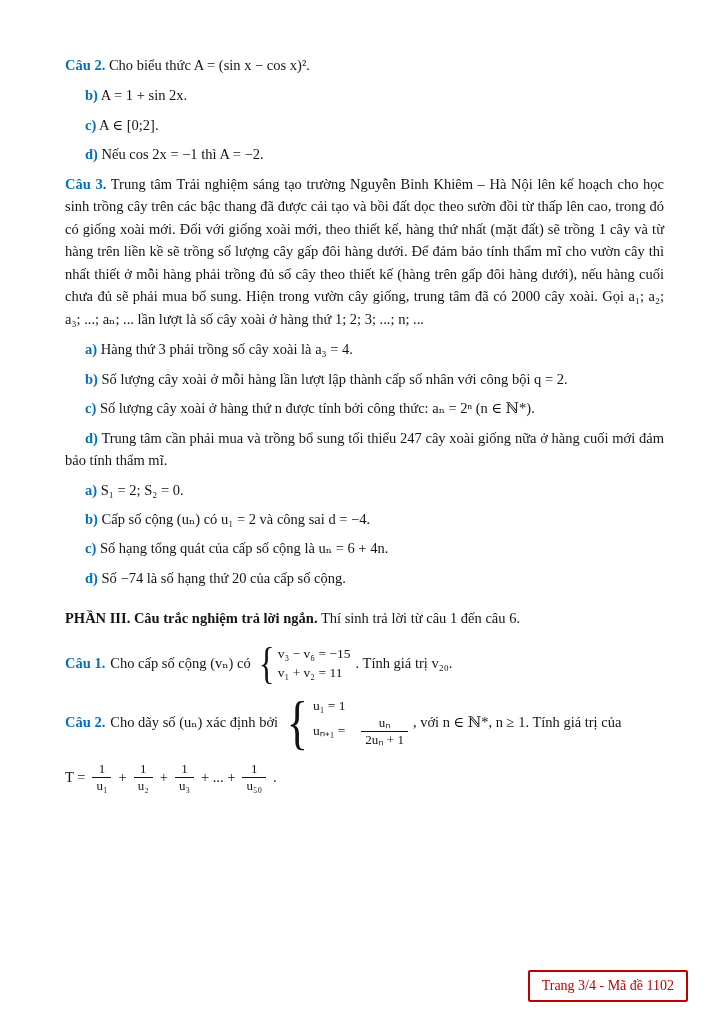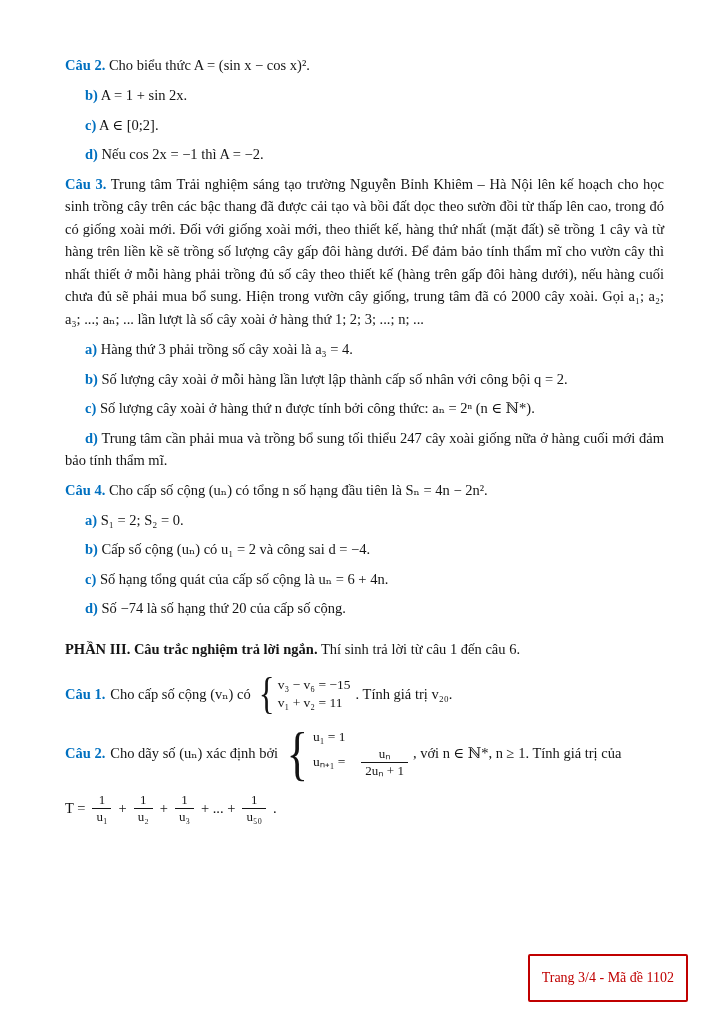--- a/index.html
+++ b/index.html
@@ -83,21 +83,21 @@
     line-height: 1.2;
   }
   .frac .num { padding: 0 4px; }
   .frac .den { border-top: 1px solid #141414; padding: 0 4px; }
   .footer-box {
     position: absolute;
     right: 37px;
     bottom: 22px;
     border: 2px solid #C00000;
     border-radius: 2px;
-    padding: 11px 12px;
+    padding: 3px 12px;
     color: #C00000;
     font-size: 14px;
     background: #ffffff;
   }
 </style>
 </head>
 <body>
 
 <div class="content">
 
@@ -134,24 +134,20 @@
   </p>
   <p class="item">
     <span class="blue">c)</span>
     <span>Số lượng cây xoài ở hàng thứ n được tính bởi công thức: aₙ = 2ⁿ (n ∈ ℕ*).</span>
   </p>
   <p class="item">
     <span class="blue">d)</span>
     <span>Trung tâm cần phải mua và trồng bổ sung tối thiểu 247 cây xoài giống nữa ở hàng cuối mới đảm bảo tính thẩm mĩ.</span>
   </p>
 
-  <p class="para q-block">
-    <span class="blue">Câu 4.</span>
-    <span>Cho cấp số cộng (uₙ) có tổng n số hạng đầu tiên là Sₙ = 4n − 2n².</span>
-  </p>
   <p class="item">
     <span class="blue">a)</span>
     <span>S₁ = 2; S₂ = 0.</span>
   </p>
   <p class="item">
     <span class="blue">b)</span>
     <span>Cấp số cộng (uₙ) có u₁ = 2 và công sai d = −4.</span>
   </p>
   <p class="item">
     <span class="blue">c)</span>

